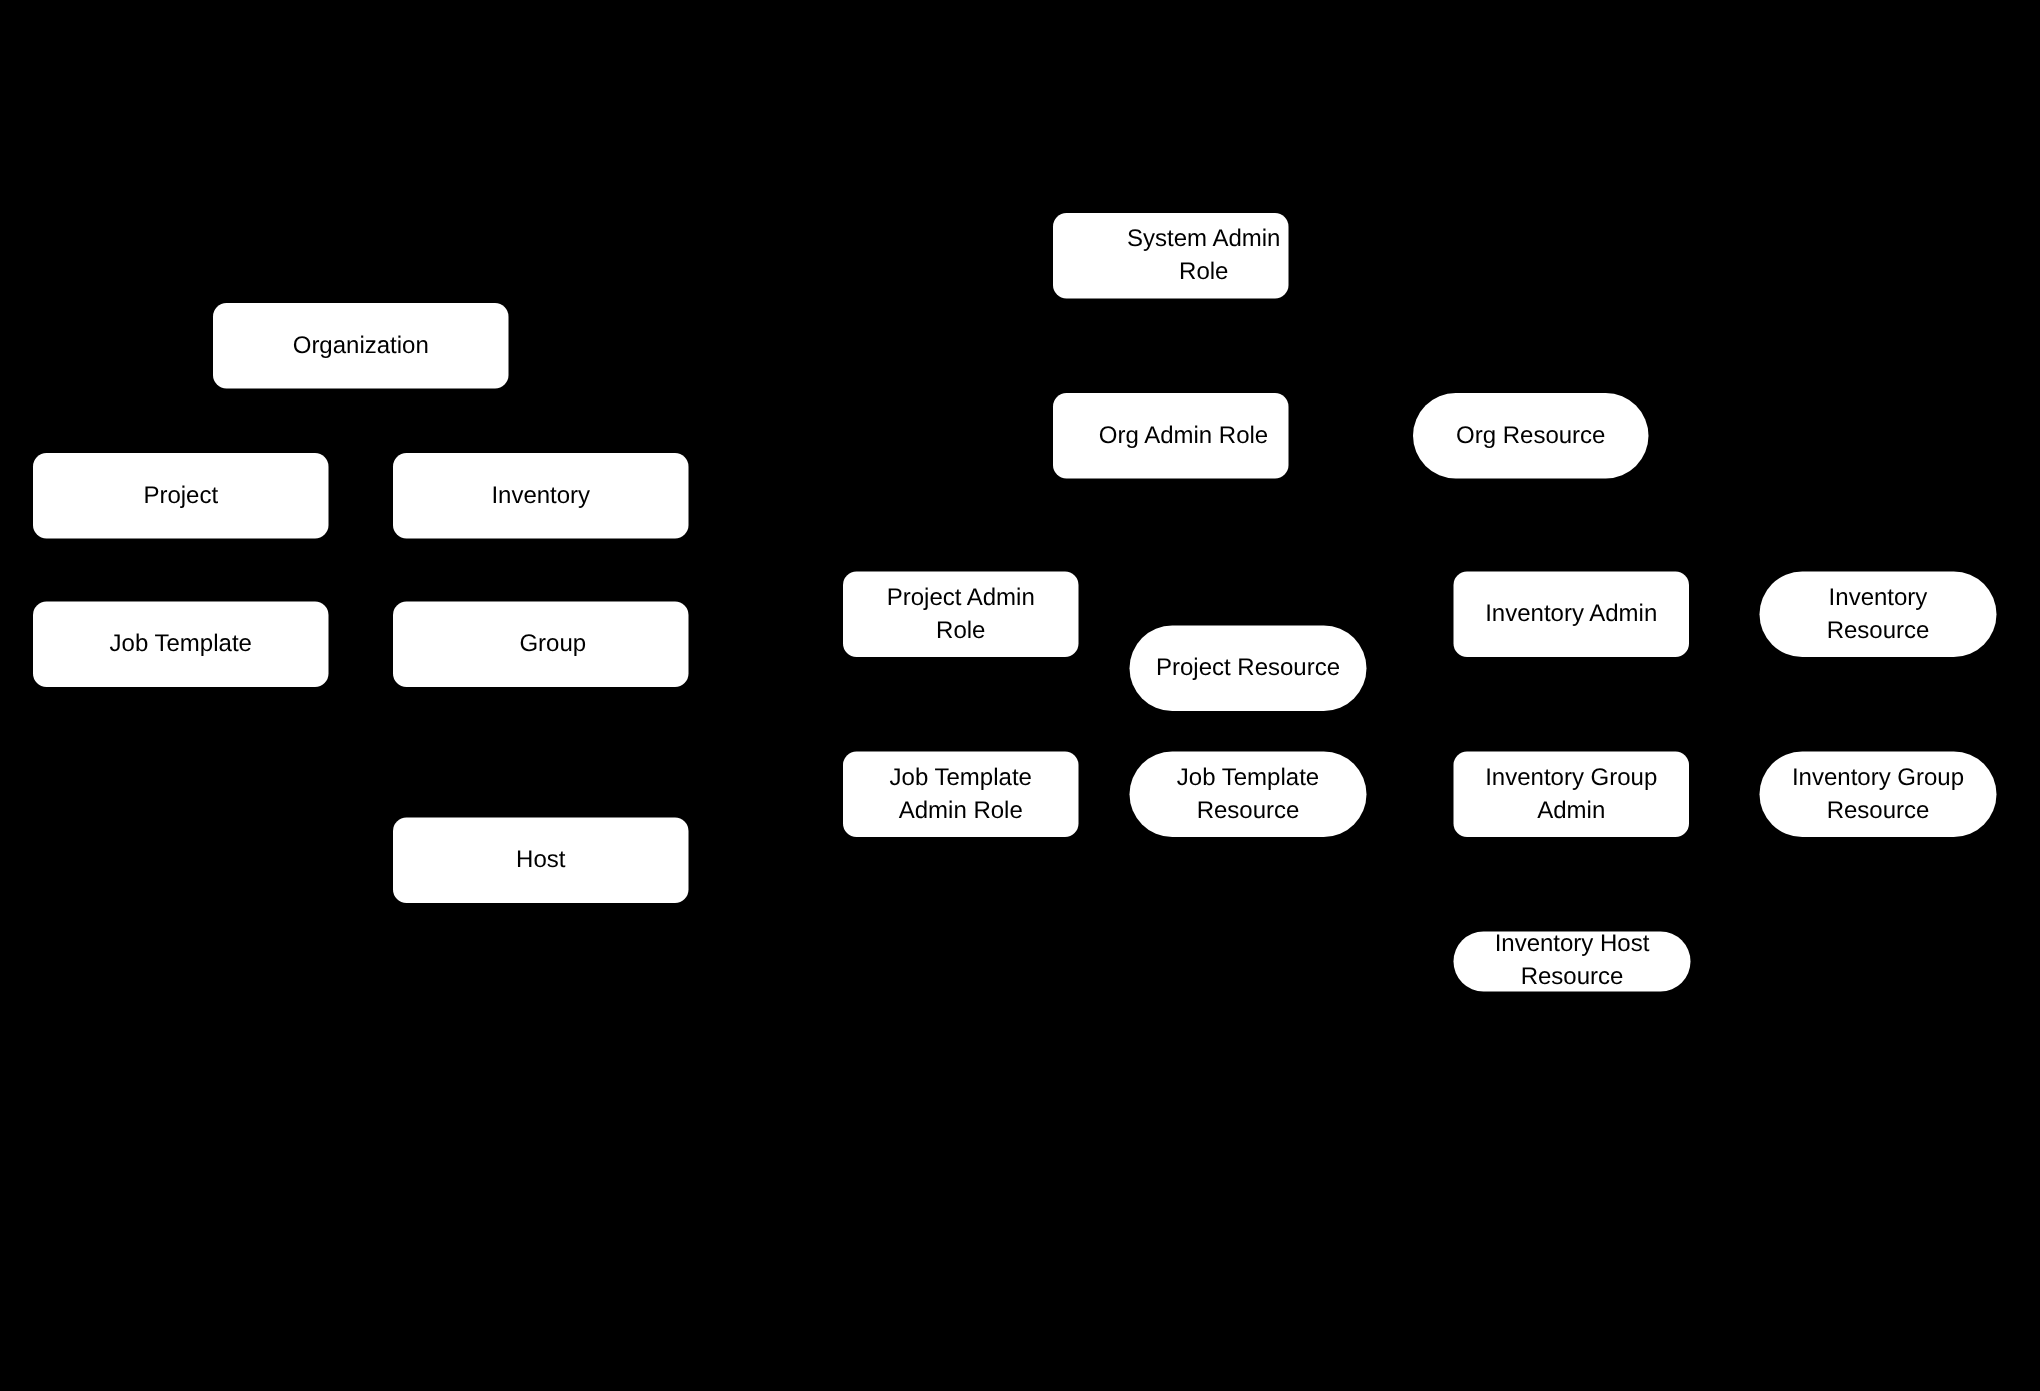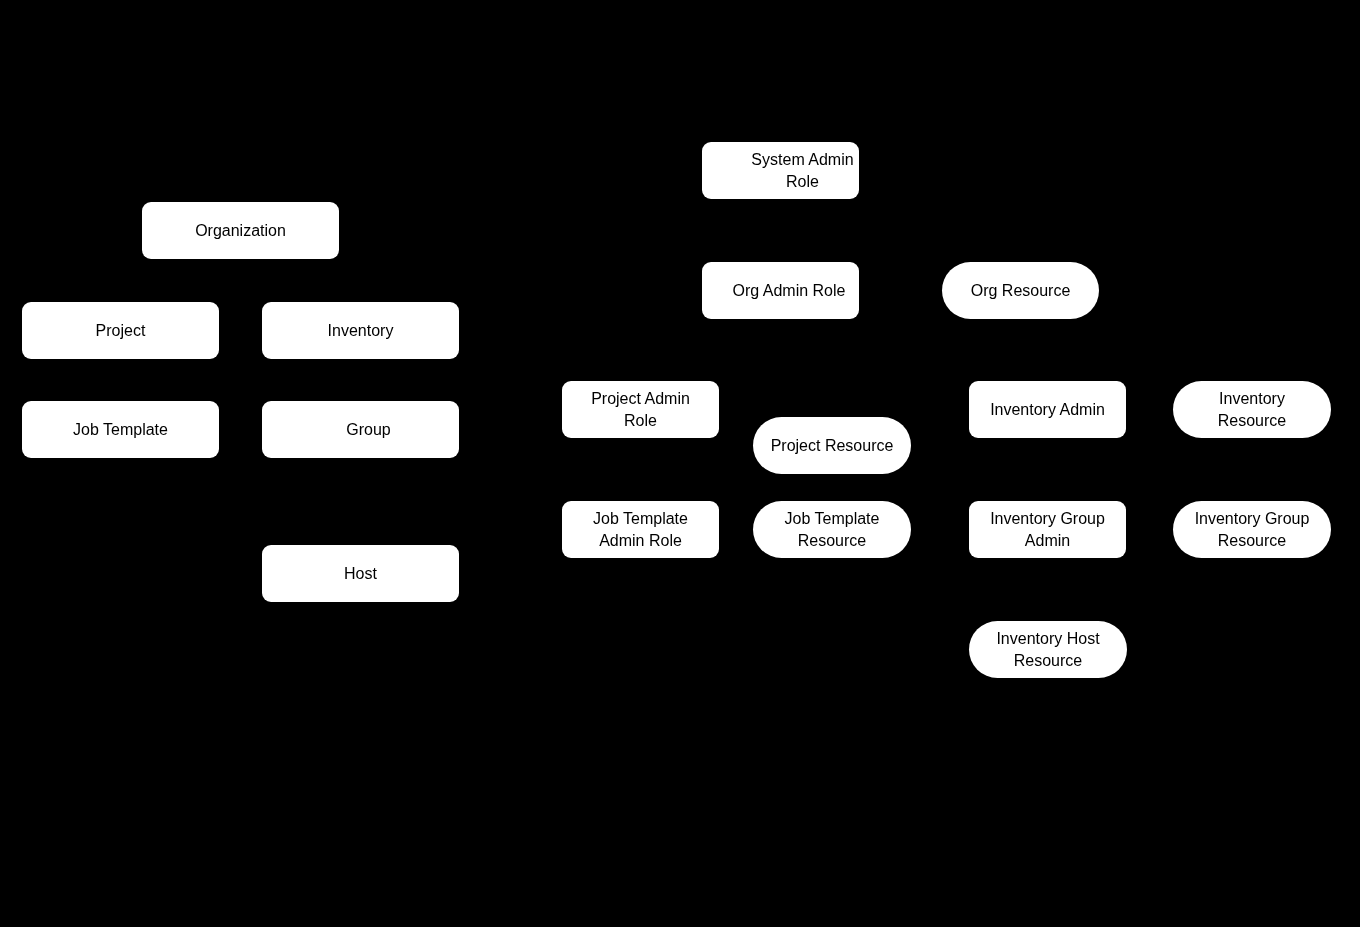--- a/index.html
+++ b/index.html
@@ -47,21 +47,21 @@
   #n-org-admin-role          { left: 702px;  top: 262px; width: 157px; height: 57px; padding-left: 17px; }
   #n-org-resource            { left: 942px;  top: 262px; width: 157px; height: 57px; text-align: center; }
   #n-project-admin-role      { left: 562px;  top: 381px; width: 157px; height: 57px; }
   #n-project-resource        { left: 753px;  top: 381px; width: 158px; height: 57px; margin-top: 36px; }
   #n-inventory-admin         { left: 969px;  top: 381px; width: 157px; height: 57px; }
   #n-inventory-resource      { left: 1173px; top: 381px; width: 158px; height: 57px; }
   #n-job-template-admin-role { left: 562px;  top: 501px; width: 157px; height: 57px; }
   #n-job-template-resource   { left: 753px;  top: 501px; width: 158px; height: 57px; }
   #n-inventory-group-admin   { left: 969px;  top: 501px; width: 157px; height: 57px; }
   #n-inventory-group-resource{ left: 1173px; top: 501px; width: 158px; height: 57px; }
-  #n-inventory-host-resource { left: 969px;  top: 621px; width: 158px; height: 57px; }
+  #n-inventory-host-resource { left: 969px;  top: 621px; width: 158px; height: 40px; }
 </style>
 </head>
 <body>
 
 <div class="canvas">
 
   <div class="node rect" id="n-project">Project</div>
 
   <div class="node rect" id="n-organization">Organization</div>
 

